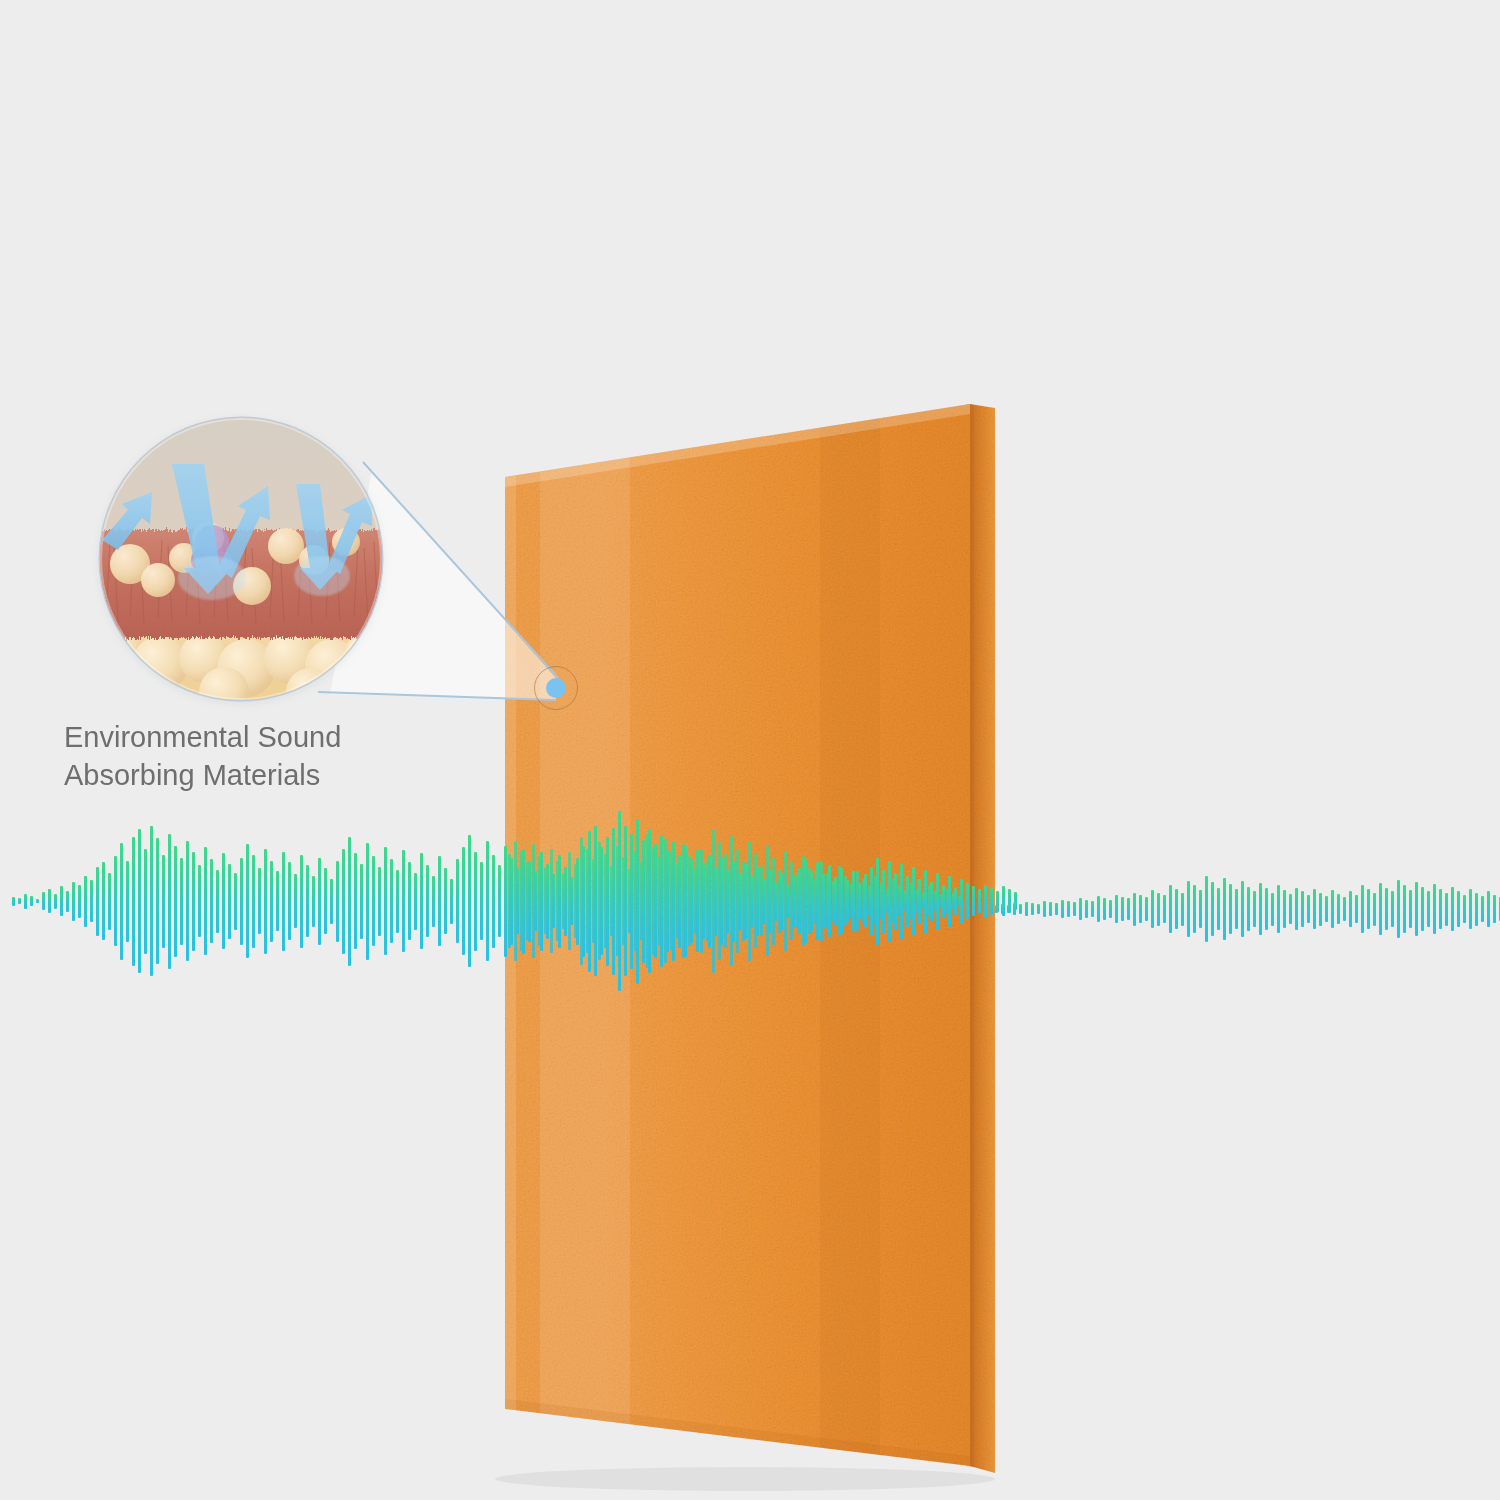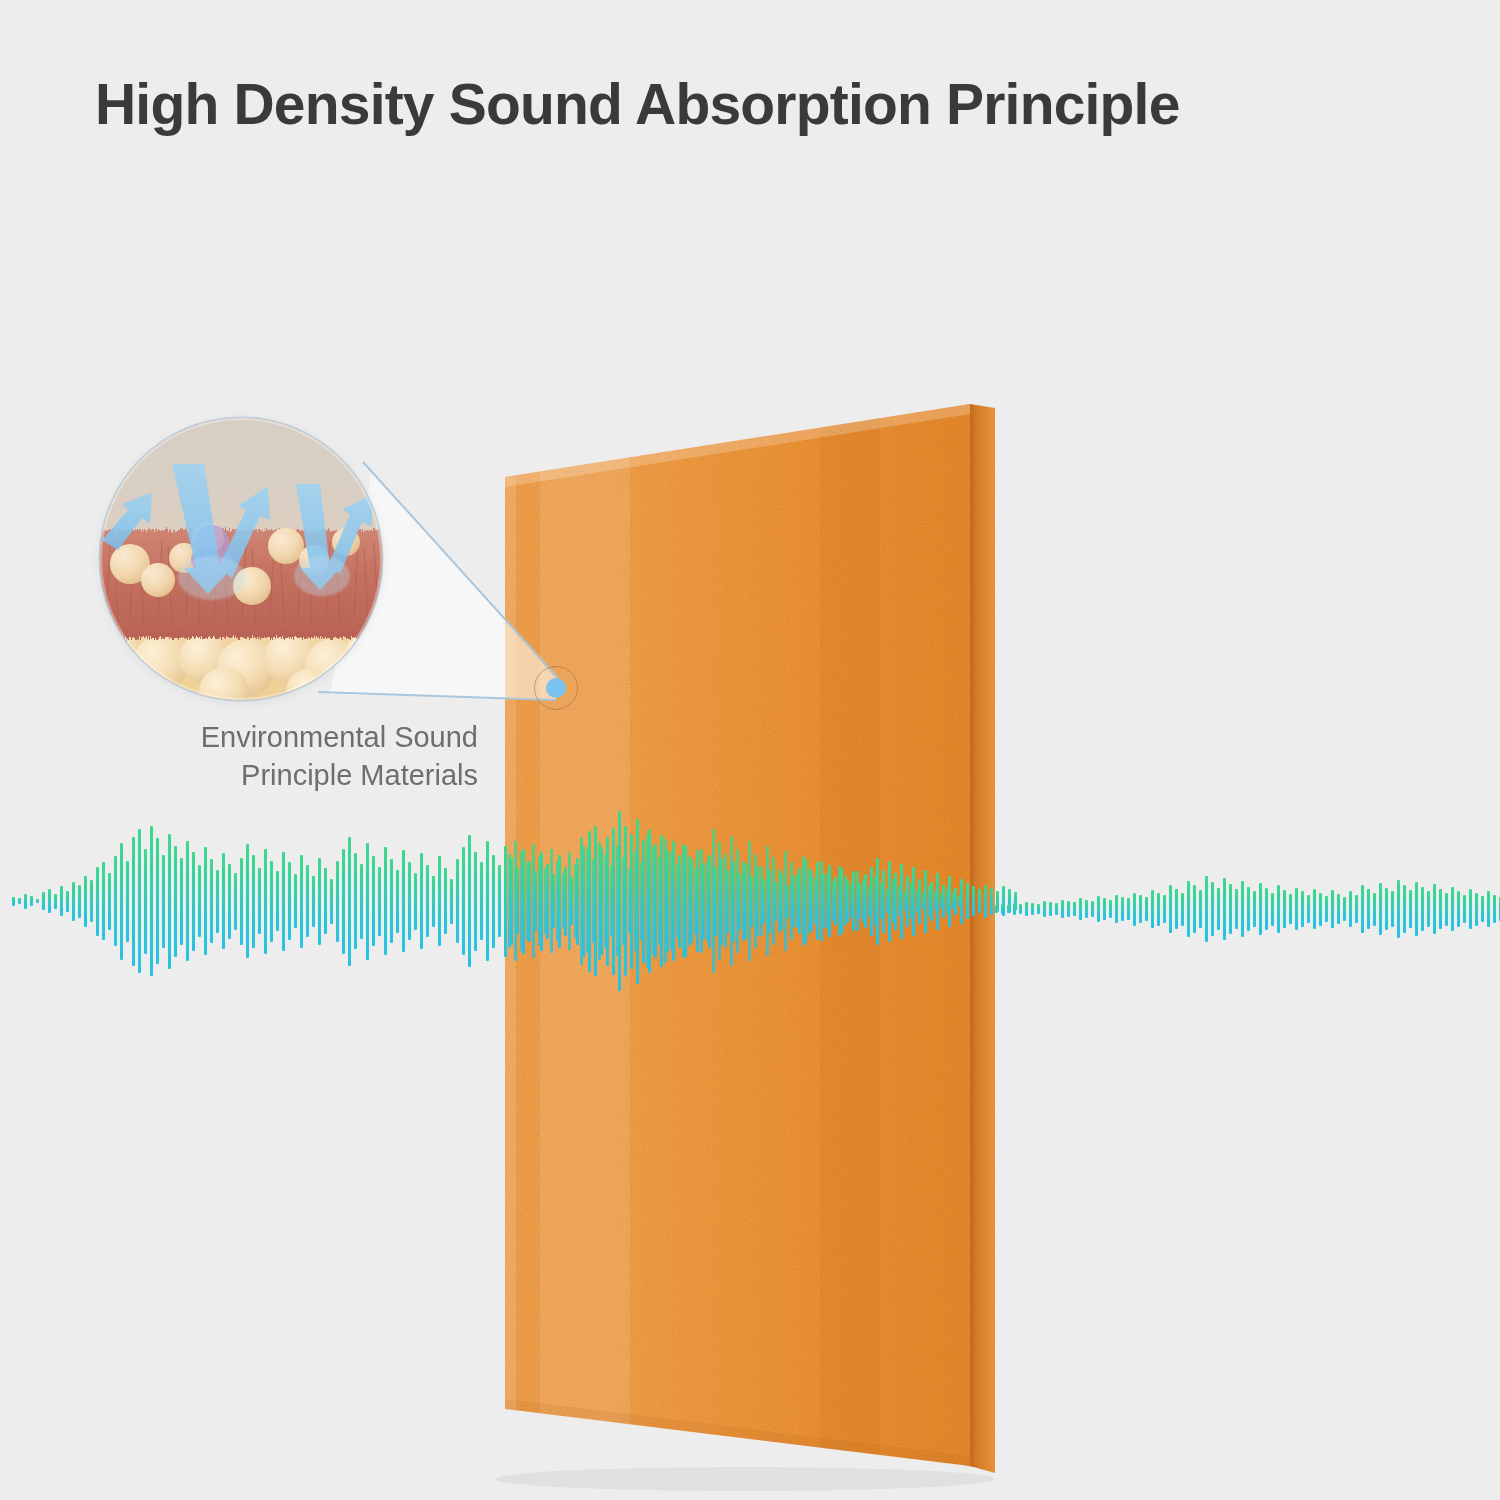--- a/index.html
+++ b/index.html
@@ -42,39 +42,38 @@
   
   .callout-svg{position:absolute;left:0;top:0;}
   .magnifier{
     position:absolute;left:100px;top:418px;width:282px;height:282px;
     border-radius:50%;overflow:hidden;
     box-shadow:0 0 0 1.5px rgba(175,195,212,.75), 0 2px 10px rgba(120,140,160,.18);
     background:#d9cec0;
   }
   .mag-inner{position:absolute;inset:0;}
   .caption{
-    position:absolute;left:58px;top:718px;width:420px;
-    text-align:right;font-size:29px;line-height:38px;color:#6e6e6e;
+    position:absolute;left:64px;top:718px;width:420px;
+    text-align:left;font-size:29px;line-height:38px;color:#6e6e6e;
   }
   .hot-dot{
     position:absolute;left:534px;top:666px;width:44px;height:44px;
     border-radius:50%;border:1.5px solid rgba(150,110,70,.55);
     box-sizing:border-box;
   }
   .hot-dot i{
     position:absolute;left:11px;top:11px;width:20px;height:20px;
     border-radius:50%;background:#7cc2f0;display:block;
   }
 </style>
 </head>
 <body>
 
 <div class="page">
 
-  <div class="title">High Density Sound Absorption Principle</div>
 
   <div class="panel-wrap">
     <svg class="panel-svg" width="1500" height="1500" viewBox="0 0 1500 1500">
       <defs>
         <linearGradient id="faceGrad" x1="0" y1="0" x2="1" y2="0">
           <stop offset="0%" stop-color="#f2a04a"></stop>
           <stop offset="22%" stop-color="#f3a04a"></stop>
           <stop offset="55%" stop-color="#ef9537"></stop>
           <stop offset="88%" stop-color="#ea8c2e"></stop>
           <stop offset="100%" stop-color="#e78a2c"></stop>
@@ -589,16 +588,16 @@
       <circle cx="141" cy="141" r="140" fill="none" stroke="#ffffff" stroke-width="2" opacity="0.35"></circle>
     </svg>
   </div>
 
   <div class="hot-dot">
     <i></i>
   </div>
 
   <div class="caption">
     <div>Environmental Sound</div>
-    <div>Principle Materials</div>
+    <div>Absorbing Materials</div>
   </div>
 
 </div>
 
 </body></html>

